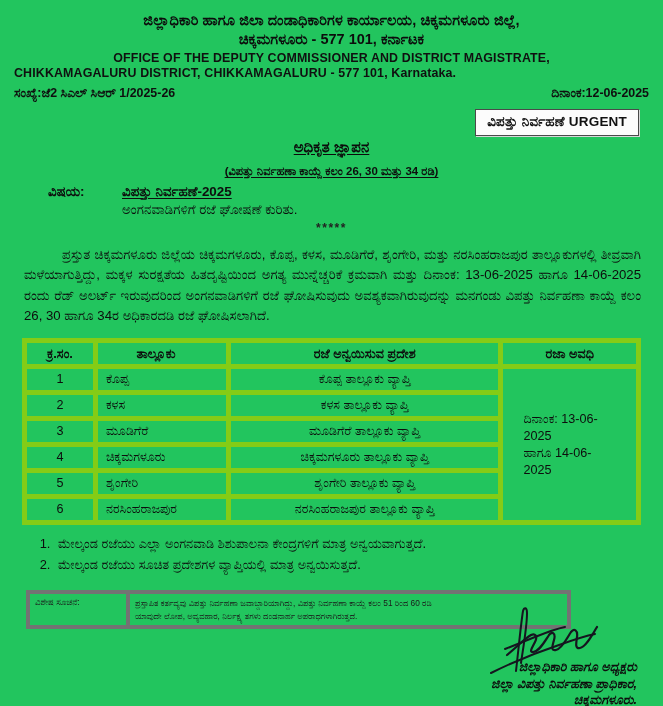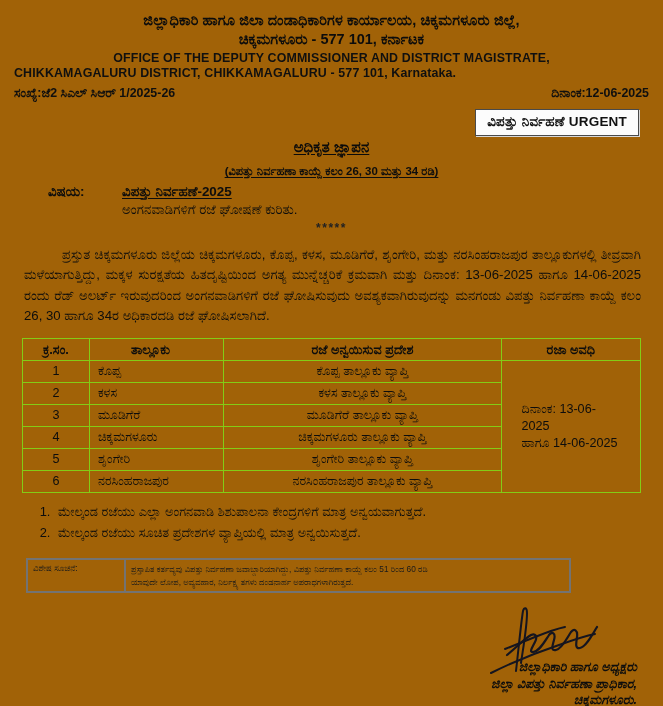--- a/index.html
+++ b/index.html
@@ -9,21 +9,21 @@
   }
   body {
     font-family: "Liberation Sans", sans-serif;
     color: #111111;
   }
   .page {
     position: relative;
     width: 663px;
     height: 706px;
     margin: 0 auto;
-    background: #a16207;
+    background: #22c55e;
     overflow: hidden;
     box-sizing: border-box;
     padding: 0 14px;
   }
 
   
   .hdr-kn1 {
     text-align: center;
     font-size: 14.5px;
     font-weight: 700;
@@ -168,21 +168,21 @@
   
   table.leave-table {
     width: calc(100% - 16px);
     margin: 11px 8px 0 8px;
     border-collapse: collapse;
     font-size: 12.6px;
     color: #0d0d0d;
   }
   table.leave-table th,
   table.leave-table td {
-    border: 1px solid #84cc16;
+    border: 5px solid #84cc16;
     padding: 2px 20px;
     line-height: 1.35;
   }
   table.leave-table th {
     font-weight: 600;
     text-align: center;
     font-size: 12.8px;
   }
   .col-sl   { width: 9%;  text-align: center; }
   .col-tal  { width: 22%; text-align: left; padding-left: 8px !important; }
@@ -204,21 +204,21 @@
   
   .special-wrap {
     margin: 15px 8px 0 12px;
     width: 545px;
   }
   table.special-note {
     border-collapse: collapse;
     width: 100%;
   }
   table.special-note td {
-    border: 2px solid #737373;
+    border: 4px solid #737373;
     padding: 3px 5px;
     vertical-align: top;
   }
   .sn-label {
     width: 86px;
     font-size: 8.6px;
     color: #1a1a1a;
     white-space: nowrap;
   }
   .sn-text {

